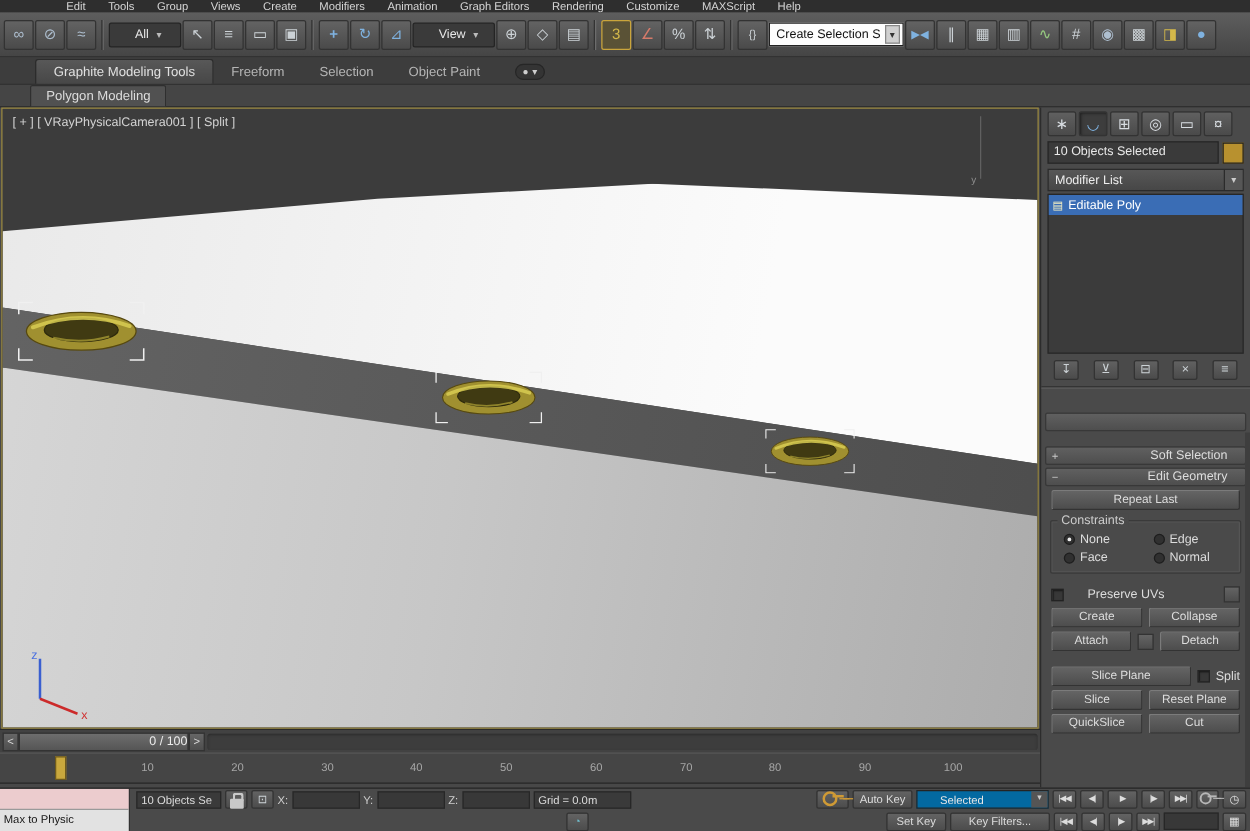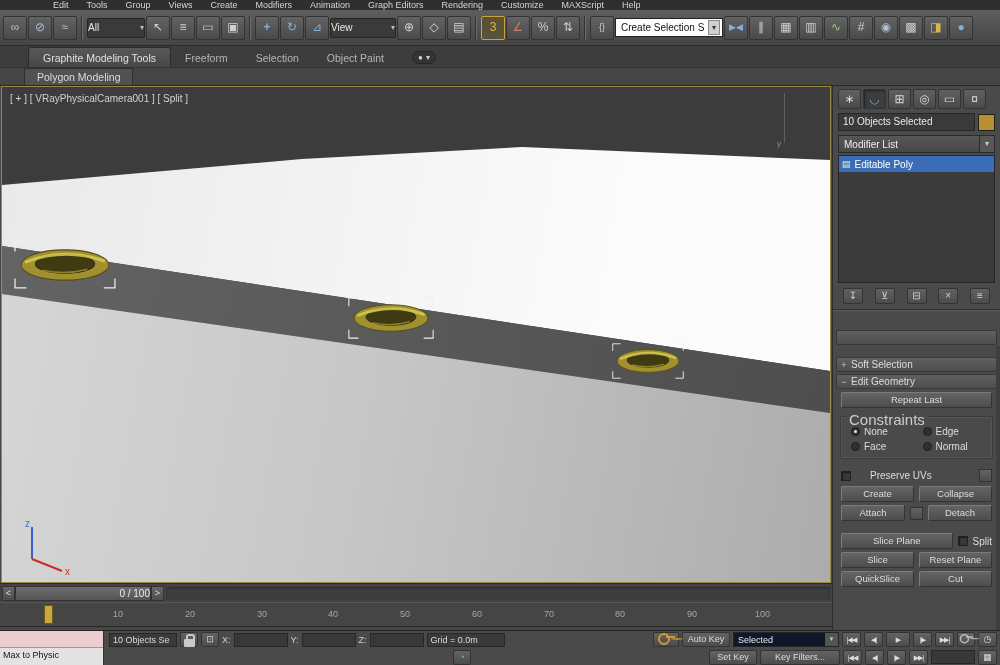--- a/index.html
+++ b/index.html
@@ -10,21 +10,21 @@
   .menubar { height:10px; background:#2e2e2e; overflow:hidden; display:flex; align-items:flex-start; padding-left:44px; }
   .menu-item { font-size:9px; line-height:10px; color:#d5d5d5; padding:0 9px; white-space:nowrap; }
 
   
   .toolbar { height:36px; background:linear-gradient(#5e5e5e,#454545); border-bottom:1px solid #2c2c2c; display:flex; align-items:center; padding:0 3px; gap:1px; }
   .tbtn { width:24px; height:24px; flex:0 0 auto; background:linear-gradient(#636363,#4a4a4a); border:1px solid #333; border-radius:2px; color:#ccd2d6; font-size:12px; line-height:21px; text-align:center; overflow:hidden; white-space:nowrap; }
   .tbtn.small-glyph { font-size:9px; }
   .tbtn.active { background:#5a5236; border-color:#caa53c; }
   .tsep { width:2px; height:24px; border-left:1px solid #333; border-right:1px solid #6c6c6c; margin:0 3px; flex:0 0 auto; }
   .c-blue { color:#7fb2e0; } .c-red { color:#d47a6a; } .c-green { color:#95c77f; } .c-gold { color:#d4b84a; } .c-steel { color:#aebfd0; }
-  .combo-dark { height:20px; background:#3a3a3a; border:1px solid #242424; border-radius:2px; color:#e8e8e8; font-size:10px; display:flex; align-items:center; padding:0 0; gap:6px; flex:0 0 auto; }
+  .combo-dark { height:20px; background:#3a3a3a; border:1px solid #242424; border-radius:2px; color:#e8e8e8; font-size:10px; display:flex; align-items:center; padding:0 20px; gap:6px; flex:0 0 auto; }
   .combo-dark .arw, .combo-white .arw { font-size:8px; color:#bbb; }
   .combo-white { height:19px; background:#fdfdfd; border:1px solid #222; color:#111; font-size:10px; display:flex; align-items:center; padding:0 2px 0 5px; gap:4px; flex:0 0 auto; }
   .combo-white .arw { background:#d0d0d0; border:1px solid #888; width:13px; height:15px; text-align:center; line-height:13px; color:#333; }
 
   
   .ribbon-tabs { height:22px; background:#3d3d3d; display:flex; align-items:flex-end; padding-left:28px; border-bottom:1px solid #323232; }
   .rtab { font-size:10.5px; color:#b5b5b5; padding:4px 14px 3px; }
   .rtab.active { background:linear-gradient(#585858,#474747); color:#e0e0e0; border:1px solid #2c2c2c; border-bottom:none; border-radius:3px 3px 0 0; }
   .ribbon-config { display:flex; align-items:center; gap:3px; margin:0 0 3px 14px; padding:1px 5px; background:#343434; border:1px solid #262626; border-radius:8px; font-size:8px; color:#cfcfcf; }
   .ribbon-sub { height:18px; background:#454545; border-bottom:1px solid #292929; display:flex; align-items:flex-end; padding-left:24px; }
@@ -68,47 +68,47 @@
   .cp-modlist { margin:2px 5px; height:18px; background:linear-gradient(#575757,#474747); border:1px solid #2b2b2b; display:flex; align-items:center; font-size:10px; color:#eee; padding-left:5px; }
   .cp-modlist .arwbox { margin-left:auto; width:15px; height:16px; background:#565656; border-left:1px solid #2b2b2b; text-align:center; font-size:8px; line-height:15px; color:#ccc; }
   .cp-stack { margin:2px 5px; height:128px; background:#3b3b3b; border:1px solid #272727; }
   .stack-row { height:16px; background:#3a6db5; display:flex; align-items:center; gap:4px; padding:0 3px; color:#fff; font-size:10px; }
   .stack-row .sicon { font-size:9px; color:#f3eec2; }
   .cp-stacktools { display:flex; justify-content:space-between; padding:3px 10px 2px; }
   .stool { width:20px; height:16px; background:linear-gradient(#616161,#4b4b4b); border:1px solid #333; border-radius:2px; font-size:10px; line-height:14px; text-align:center; color:#ccd2d6; }
   .cp-div { height:2px; margin:3px 0; border-top:1px solid #2e2e2e; border-bottom:1px solid #5c5c5c; }
   .rollout-header { margin:2px 3px; height:15px; background:linear-gradient(#606060,#4e4e4e); border:1px solid #383838; border-radius:2px; display:flex; align-items:center; font-size:10px; color:#ddd; }
   .rollout-header .tg { width:14px; text-align:center; font-size:9px; color:#c8c8c8; }
-  .rollout-header .rl { flex:1; text-align:left; margin-right:14px; }
+  .rollout-header .rl { flex:1; text-align:right; margin-right:14px; }
   .cpbtn { flex:1; height:16px; background:linear-gradient(#646464,#4d4d4d); border:1px solid #333; border-top-color:#7b7b7b; border-left-color:#7b7b7b; border-radius:2px; color:#ddd; font-size:9.5px; line-height:14px; text-align:center; overflow:hidden; white-space:nowrap; }
   .btnrow { display:flex; gap:5px; margin:3px 8px; align-items:center; }
   .minibtn { flex:0 0 13px; width:13px; height:13px; background:linear-gradient(#646464,#4d4d4d); border:1px solid #333; }
   .group { position:relative; margin:8px 7px 4px; border:1px solid #3a3a3a; box-shadow:0 0 0 1px #555 inset; border-radius:2px; padding:7px 4px 4px; }
-  .group-label { position:absolute; top:-6px; left:5px; background:#4a4a4a; padding:0 3px; font-size:15px; color:#ccc; }
+  .group-label { position:absolute; top:-6px; left:5px; background:#4a4a4a; padding:0 3px; font-size:10px; color:#ccc; }
   .radio-grid { display:flex; flex-wrap:wrap; }
   .radio { width:50%; display:flex; align-items:center; gap:4px; font-size:10px; color:#ddd; padding:2px 0 2px 6px; }
   .rdot { width:9px; height:9px; border-radius:50%; background:#303030; border:1px solid #1d1d1d; position:relative; flex:0 0 9px; }
   .radio.on .rdot::after { content:""; position:absolute; left:2px; top:2px; width:3px; height:3px; border-radius:50%; background:#ececec; }
   .cbrow { display:flex; align-items:center; gap:19px; margin:4px 8px; font-size:10px; color:#ddd; }
   .cb { width:10px; height:10px; background:#383838; border:1px solid #222; box-shadow:inset 1px 1px 1px #1c1c1c; flex:0 0 10px; }
   .cp-scrollbar { position:absolute; right:0; top:260px; bottom:0; width:4px; background:#3e3e3e; }
 
   
   .statusbar { height:35px; background:#4a4a4a; border-top:1px solid #242424; position:relative; overflow:hidden; }
   .listener { position:absolute; left:0; top:0; width:104px; height:35px; border-right:1px solid #333; }
   .listener-pink { height:17px; background:#ecccce; border-bottom:1px solid #9a9a9a; }
   .listener-white { height:18px; background:#e2e2e2; font-size:9px; color:#141414; padding:2px 3px; white-space:nowrap; overflow:hidden; }
   .sb-row { position:absolute; left:106px; right:0; display:flex; align-items:center; gap:3px; padding:0 3px; }
   .sb-row1 { top:0; height:17px; }
   .sb-row2 { top:17px; height:18px; }
   .sb-field { height:14px; background:#3a3a3a; border:1px solid #272727; color:#dcdcdc; font-size:9px; line-height:12px; padding:0 3px; overflow:hidden; white-space:nowrap; }
   .sb-label { font-size:9px; color:#cfcfcf; }
   .sb-btn { height:15px; background:linear-gradient(#636363,#4c4c4c); border:1px solid #333; border-radius:2px; color:#ddd; font-size:9px; line-height:13px; text-align:center; padding:0 4px; flex:0 0 auto; white-space:nowrap; }
   .sb-ibtn { width:19px; padding:0; font-size:7px; letter-spacing:-1px; }
-  .sb-combo { width:106px; height:15px; background:#0f172a; border:1px solid #242424; color:#e8e8e8; font-size:9px; display:flex; align-items:center; padding-left:4px; flex:0 0 106px; }
+  .sb-combo { width:106px; height:15px; background:#0369a1; border:1px solid #242424; color:#e8e8e8; font-size:9px; display:flex; align-items:center; padding-left:18px; flex:0 0 106px; }
   .sb-combo .arwbox { margin-left:auto; width:13px; height:13px; background:#555; text-align:center; font-size:7px; line-height:12px; color:#ccc; }
   input.sb-input { width:54px; height:14px; background:#383838; border:1px solid #272727; color:#ddd; font-size:9px; padding:0 3px; }
   .lock-shape { display:inline-block; position:relative; width:11px; height:8px; background:#c9c9c9; border-radius:1px; margin-top:6px; }
   .lock-shape::before { content:""; position:absolute; top:-5px; left:2px; width:5px; height:5px; border:2px solid #c9c9c9; border-bottom:none; border-radius:3px 3px 0 0; }
   .key-shape { display:inline-block; position:relative; width:17px; height:9px; color:#cf9a35; }
   .key-shape::before { content:""; position:absolute; left:0; top:0; width:8px; height:8px; border:2px solid currentColor; border-radius:50%; }
   .key-shape::after { content:""; position:absolute; left:8px; top:3px; width:9px; height:2px; background:currentColor; box-shadow:5px 2px 0 -0.5px currentColor, 8px 2px 0 -0.5px currentColor; }
   .key-shape.gray { color:#b8b8b8; transform:scale(.8); }
   .iconbtn18 { width:18px; height:15px; background:linear-gradient(#636363,#4c4c4c); border:1px solid #333; border-radius:2px; text-align:center; font-size:9px; line-height:13px; color:#ccd2d6; flex:0 0 18px; }
 </style>

